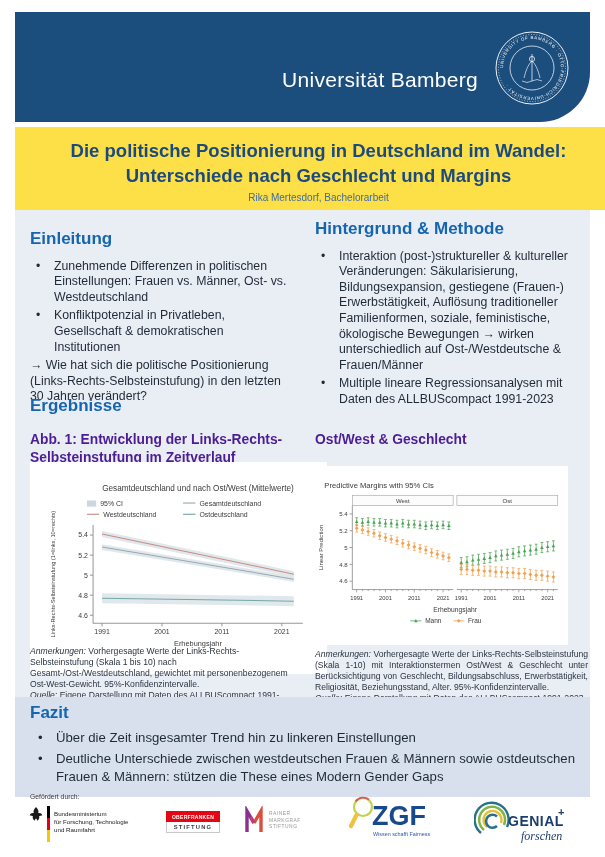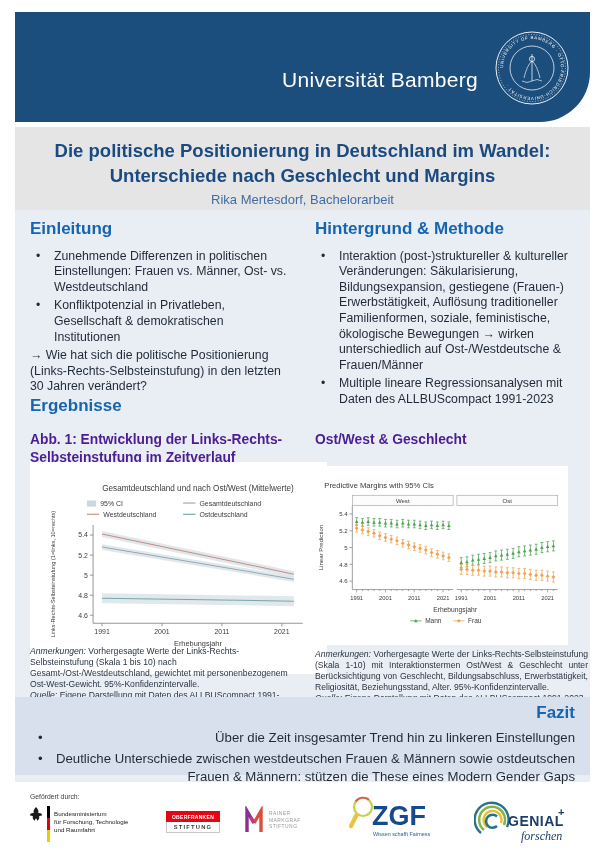--- a/index.html
+++ b/index.html
@@ -9,48 +9,48 @@
 
   
   .header{position:absolute;left:15px;top:12px;width:575px;height:110px;
           background:#1c4e7d;border-bottom-right-radius:50px;}
   .uni-name{position:absolute;right:112px;top:56px;color:#ffffff;font-size:21px;
             letter-spacing:.3px;white-space:nowrap;}
   .seal{position:absolute;right:20px;top:18px;width:76px;height:76px;}
 
   
   .body-bg{position:absolute;left:15px;top:127px;width:575px;height:655px;background:#e9edf4;}
-  .title-block{position:absolute;left:15px;top:127px;width:575px;height:83px;background:#e5e5e5;text-align:center;}
+  .title-block{position:absolute;left:15px;top:127px;width:575px;height:83px;background:#fde047;text-align:center;padding-left:16px;}
   .ptitle{margin-top:11px;font-size:18.5px;font-weight:bold;color:#1a4a80;line-height:25px;}
-  .psub{margin-top:4px;font-size:13px;color:#3e6ca6;}
+  .psub{margin-top:4px;font-size:10px;color:#3e6ca6;}
 
   .section-heading{font-size:17px;font-weight:bold;color:#1565b0;margin:0 0 9px 0;}
   .col{position:absolute;width:262px;font-size:12.3px;color:#1f2a38;line-height:1.27;}
-  .col-left{left:30px;top:218px;}
+  .col-left{left:30px;top:228px;}
   .col-right{left:315px;top:218px;}
   .bullet{position:relative;padding-left:24px;margin-bottom:3px;}
   .bullet::before{content:"\2022";position:absolute;left:6px;top:0;}
   .arrow-line{margin-top:3px;}
 
   .ergebnisse-heading{position:absolute;left:30px;top:396px;font-size:17px;font-weight:bold;color:#1565b0;}
   .fig-caption{position:absolute;width:268px;font-size:13.8px;font-weight:bold;color:#4c1d95;line-height:18px;margin-top:7px;}
   .cap1{left:30px;top:424px;}
   .cap2{left:315px;top:424px;}
 
   .chart-card{position:absolute;background:#ffffff;}
   .card1{left:30px;top:462px;width:265px;height:180px;padding:16px;}
   .card2{left:315px;top:466px;width:253px;height:179px;}
   .chart-host{width:100%;height:100%;}
 
   .notes{position:absolute;font-size:8.6px;line-height:11px;color:#2a3442;}
   .notes .it{font-style:italic;}
   .notes1{left:30px;top:646px;width:267px;}
   .notes2{left:315px;top:649px;width:273px;text-align:justify;}
 
-  .fazit-block{position:absolute;left:15px;top:697px;width:575px;height:78px;background:#d8e0ed;text-align:right;}
+  .fazit-block{position:absolute;left:15px;top:697px;width:575px;height:100px;background:#d8e0ed;}
   .fazit-inner{padding:6px 15px 0 15px;}
   .fazit-inner .section-heading{margin-bottom:6px;}
   .fazit-bullet{position:relative;padding-left:26px;margin-bottom:2px;font-size:13.2px;
                 color:#1f2a38;line-height:1.42;}
   .fazit-bullet::before{content:"\2022";position:absolute;left:8px;top:0;}
 
   
   .funded-label{position:absolute;left:30px;top:793px;font-size:6.8px;color:#3c3c3c;}
   .logo{position:absolute;display:flex;align-items:flex-start;}
   .bmbf{left:28px;top:806px;}

